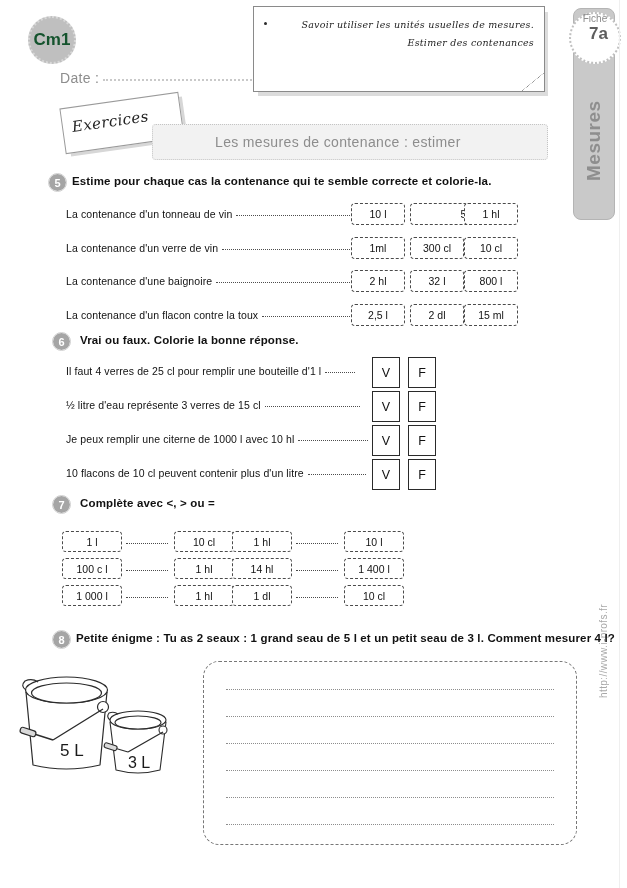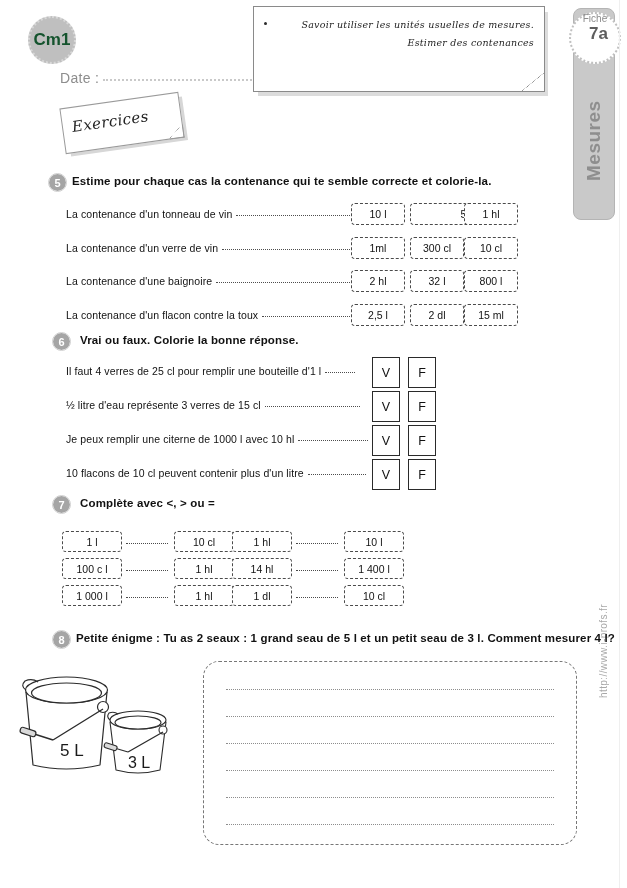--- a/index.html
+++ b/index.html
@@ -200,20 +200,23 @@
       <li>Savoir utiliser les unités usuelles de mesures. Estimer des contenances</li>
     </ul>
     <span class="fold"></span>
   </div>
 
   <div class="exo-card">
     <span class="txt">Exercices</span>
     <span class="fold"></span>
   </div>
 
+  <div class="title-banner">
+    <span class="t">Les mesures de contenance : estimer</span>
+  </div>
 
   <div class="exnum" style="left:49px;top:174px;">5</div>
   <div class="exhead" style="left:72px;top:175px;">Estime pour chaque cas la contenance qui te semble correcte et colorie-la.</div>
   <div id="ex5-rows">
       <div class="q-row" style="left: 66px; top: 208px;"><span>La contenance d'un tonneau de vin</span><span class="leader" style="width: 122px;"></span></div>
       <div class="dbox" style="left: 351px; top: 203px; width: 52px;">10 l</div>
       <div class="dbox" style="left: 410px; top: 203px; width: 52px; padding-left: 32px;">50 l</div>
       <div class="dbox" style="left: 464px; top: 203px; width: 52px;">1 hl</div>
       <div class="q-row" style="left: 66px; top: 242px;"><span>La contenance d'un verre de vin</span><span class="leader" style="width: 146px;"></span></div>
       <div class="dbox" style="left: 351px; top: 237px; width: 52px;">1ml</div>

